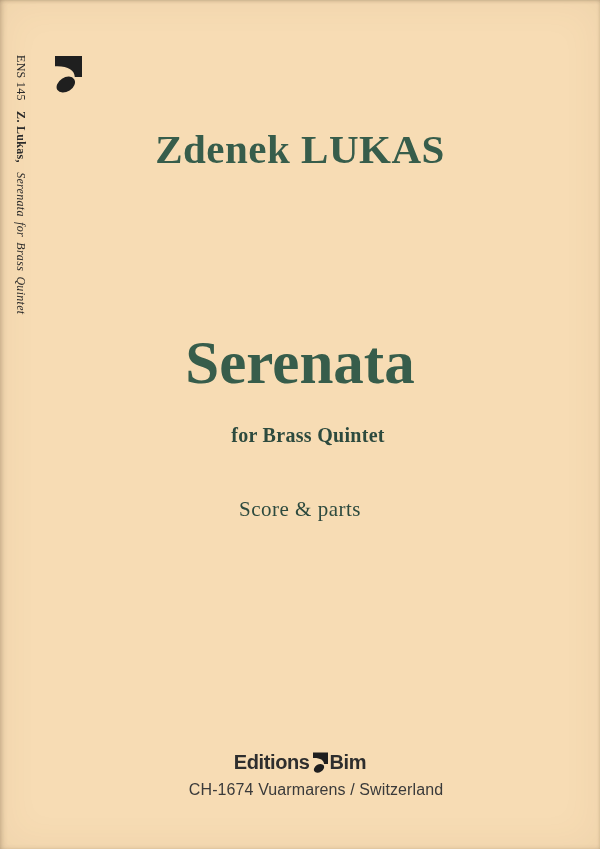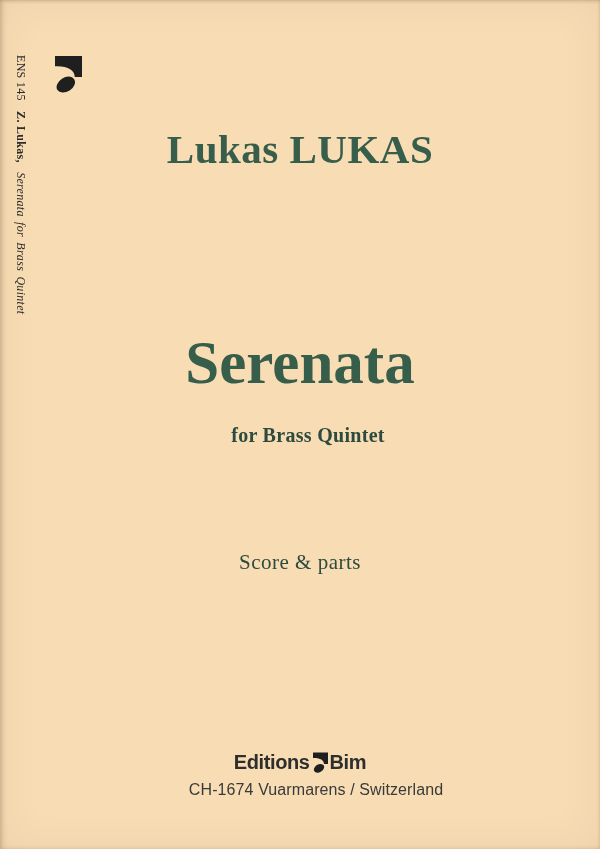--- a/index.html
+++ b/index.html
@@ -65,21 +65,21 @@
     color:var(--title-green);
   }
   .work-subtitle{
     top:425px;
     font-size:20px;font-weight:bold;
     color:var(--subtitle-green);
     letter-spacing:0.3px;
     margin-left:8px;
   }
   .edition{
-    top:552px;
+    top:499px;
     font-size:21px;
     color:var(--subtitle-green);
     letter-spacing:0.5px;
   }
 
   
   .publisher{
     position:absolute;left:0;top:750px;width:100%;
     display:flex;justify-content:center;align-items:center;
     font-family:"Liberation Sans", sans-serif;
@@ -111,21 +111,21 @@
       <ellipse cx="10.8" cy="28.6" rx="10" ry="7" transform="rotate(-33 10.8 28.6)"></ellipse>
     </svg>
   </div>
 
   <div class="spine">
     <span class="code">ENS 145</span>
     <span class="author">Z. Lukas,</span>
     <span class="work">Serenata for Brass Quintet</span>
   </div>
 
-  <div class="centered composer">Lukas LUKAS</div>
+  <div class="centered composer">Zdenek LUKAS</div>
 
   <div class="centered work-title">Serenata</div>
 
   <div class="centered work-subtitle">for Brass Quintet</div>
 
   <div class="centered edition">Score &amp; parts</div>
 
   <div class="publisher">
     <span>Editions</span>
     <span class="pub-mark">

